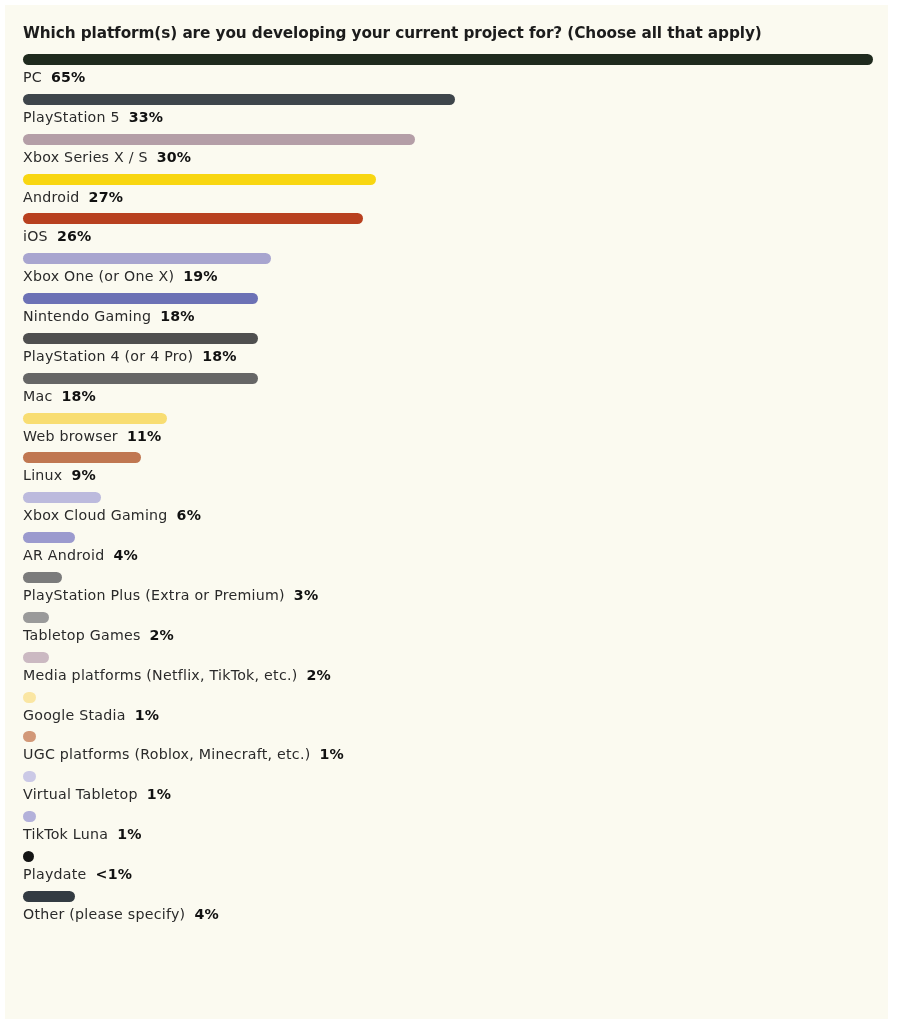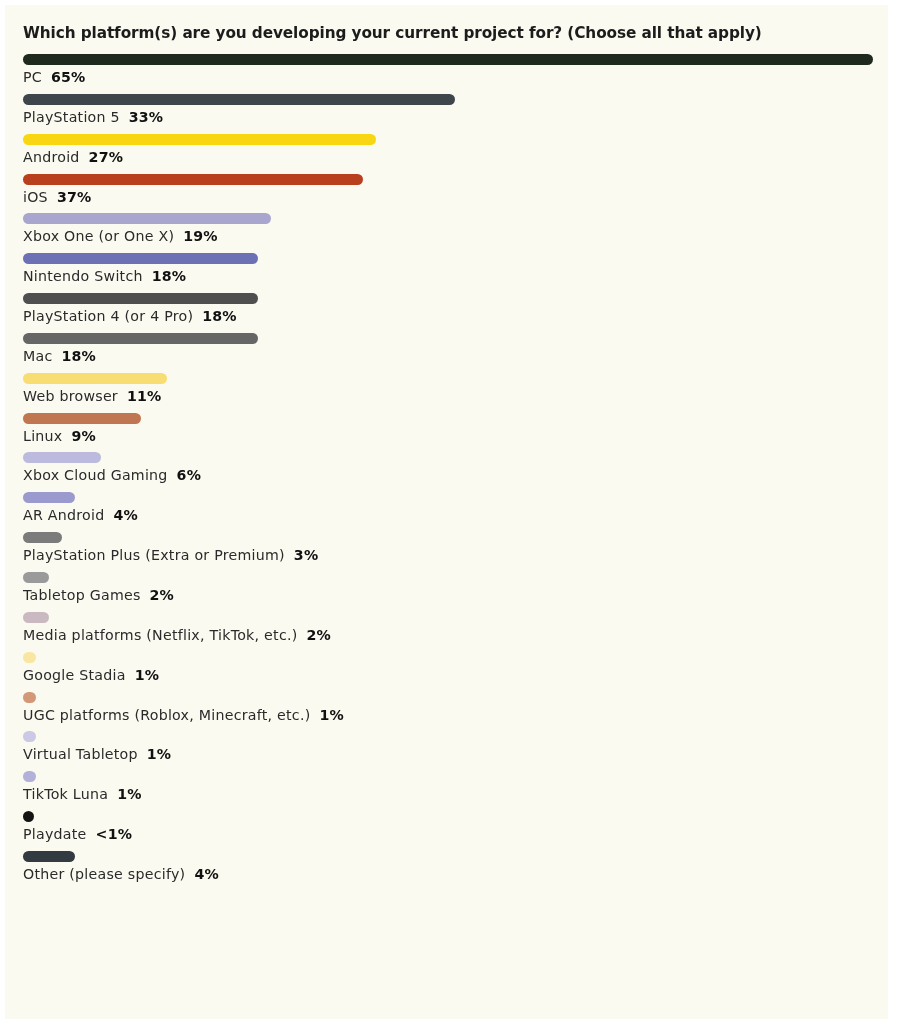--- a/index.html
+++ b/index.html
@@ -105,41 +105,47 @@
         <div class="bar-caption"><span class="bar-label">PC</span><span class="bar-value">65%</span></div>
       </div>
       <div class="bar-row">
         <div class="bar-track">
           <div class="bar-fill" style="background: rgb(62, 69, 75); width: 431.538px;"></div>
         </div>
         <div class="bar-caption"><span class="bar-label">PlayStation 5</span><span class="bar-value">33%</span></div>
       </div>
       <div class="bar-row">
         <div class="bar-track">
+          <div class="bar-fill" style="background: rgb(180, 158, 167); width: 392.308px;"></div>
+        </div>
+        <div class="bar-caption"><span class="bar-label">Xbox Series X / S</span><span class="bar-value">30%</span></div>
+      </div>
+      <div class="bar-row">
+        <div class="bar-track">
           <div class="bar-fill" style="background: rgb(248, 214, 17); width: 353.077px;"></div>
         </div>
         <div class="bar-caption"><span class="bar-label">Android</span><span class="bar-value">27%</span></div>
       </div>
       <div class="bar-row">
         <div class="bar-track">
           <div class="bar-fill" style="background: rgb(184, 64, 31); width: 340px;"></div>
         </div>
-        <div class="bar-caption"><span class="bar-label">iOS</span><span class="bar-value">37%</span></div>
+        <div class="bar-caption"><span class="bar-label">iOS</span><span class="bar-value">26%</span></div>
       </div>
       <div class="bar-row">
         <div class="bar-track">
           <div class="bar-fill" style="background: rgb(168, 165, 207); width: 248.462px;"></div>
         </div>
         <div class="bar-caption"><span class="bar-label">Xbox One (or One X)</span><span class="bar-value">19%</span></div>
       </div>
       <div class="bar-row">
         <div class="bar-track">
           <div class="bar-fill" style="background: rgb(108, 113, 181); width: 235.385px;"></div>
         </div>
-        <div class="bar-caption"><span class="bar-label">Nintendo Switch</span><span class="bar-value">18%</span></div>
+        <div class="bar-caption"><span class="bar-label">Nintendo Gaming</span><span class="bar-value">18%</span></div>
       </div>
       <div class="bar-row">
         <div class="bar-track">
           <div class="bar-fill" style="background: rgb(79, 79, 79); width: 235.385px;"></div>
         </div>
         <div class="bar-caption"><span class="bar-label">PlayStation 4 (or 4 Pro)</span><span class="bar-value">18%</span></div>
       </div>
       <div class="bar-row">
         <div class="bar-track">
           <div class="bar-fill" style="background: rgb(102, 102, 102); width: 235.385px;"></div>

